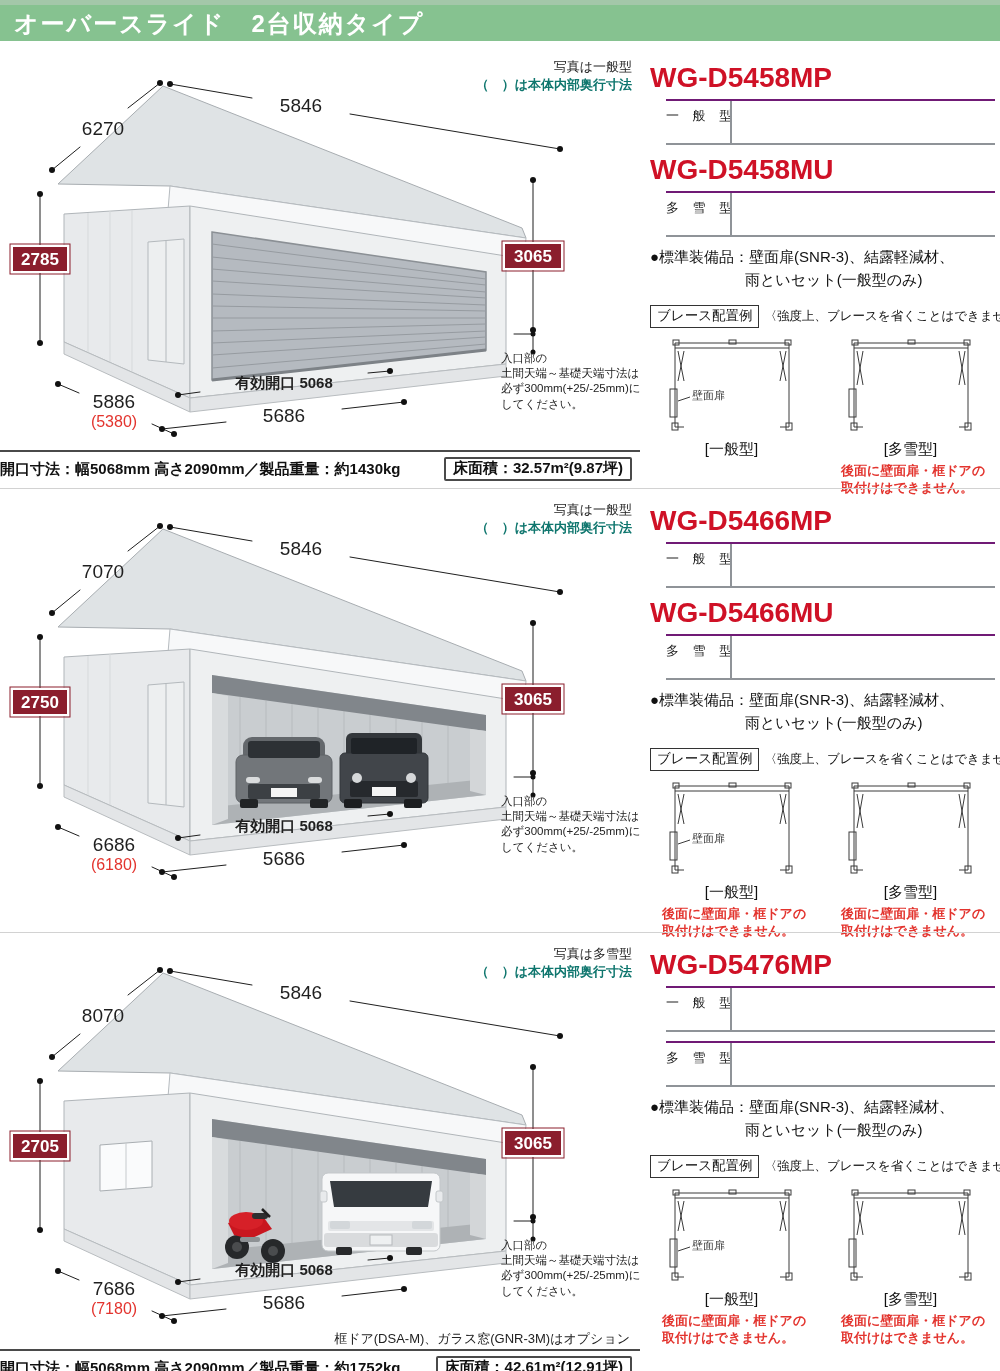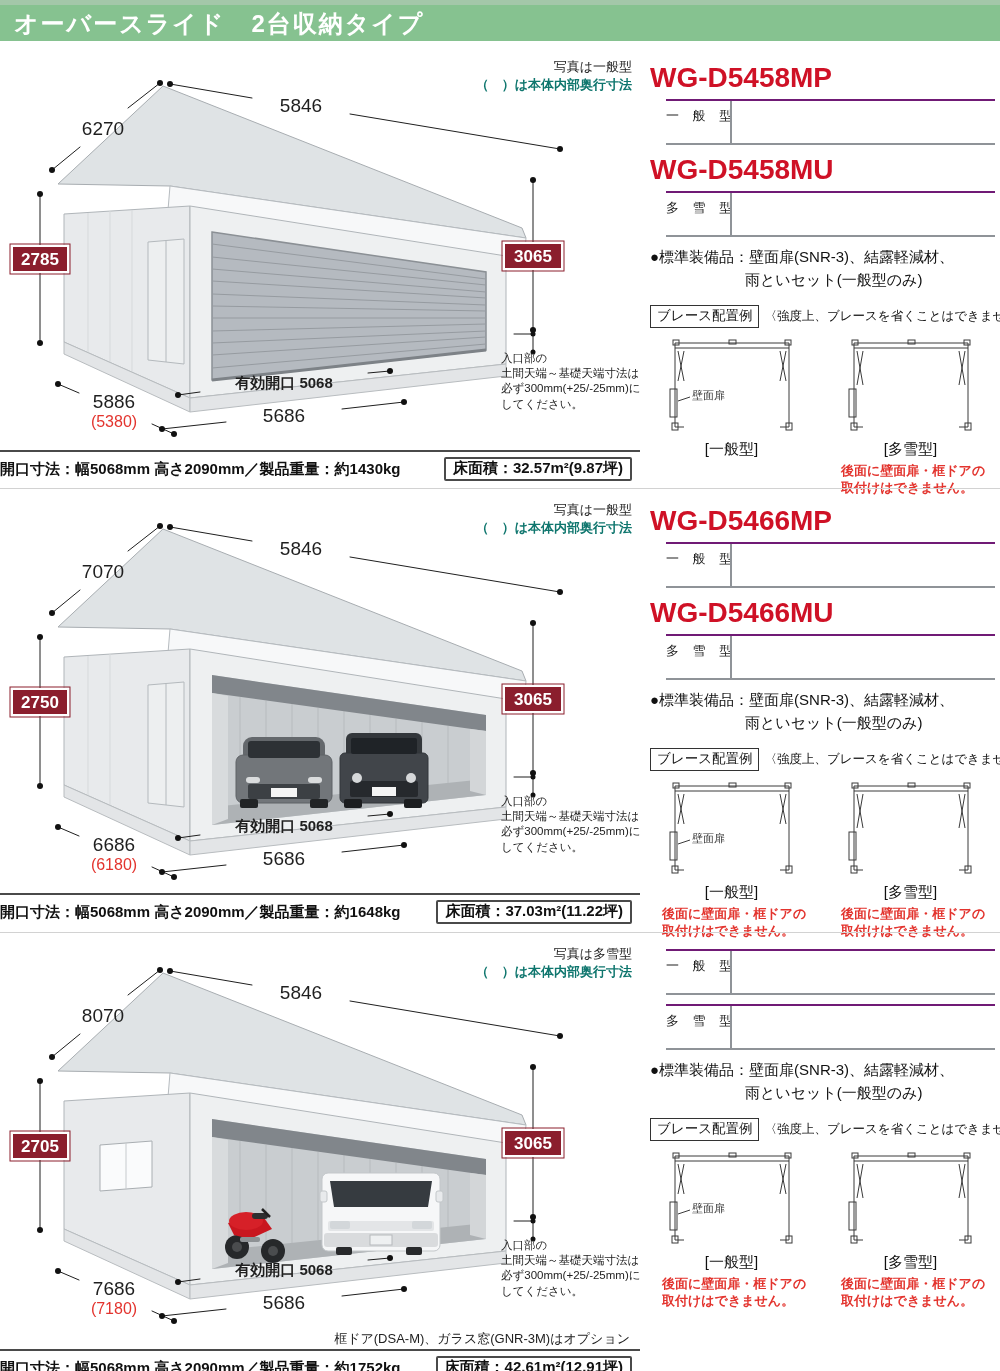--- a/index.html
+++ b/index.html
@@ -399,24 +399,20 @@
             <rect x="15" y="86" width="6" height="7"></rect>
               <rect x="129" y="86" width="6" height="7"></rect>
           </g>
         </svg>
         <div class="brace-cap">[多雪型]</div>
         <div class="brace-red">後面に壁面扉・框ドアの
 取付けはできません。</div>
       </div>
     </div>
   </div>
-  <div class="specbar">
-    <div class="spec-left">開口寸法：幅5068mm 高さ2090mm／製品重量：約1648kg</div>
-    <div class="floor-box">床面積：37.03m²(11.22坪)</div>
-  </div>
 </div>
 
 <div class="sec" id="sec3">
   <div class="illus">
     <svg width="640" height="400" viewBox="0 0 640 400">
       <g>
         <polygon points="58,138 163,40 522,182 526,192 170,140" fill="#dfe3e5" stroke="#a8adb1" stroke-width="1"></polygon>
         <polygon points="170,140 526,192 524,216 168,164" fill="#f7f8f9" stroke="#b6bbbf" stroke-width="1"></polygon>
         <polygon points="64,168 190,160 190,352 64,296" fill="#e8eaec" stroke="#b0b5b9" stroke-width="1"></polygon>
         <polygon points="100,212 152,208 152,254 100,258" fill="#fafbfc" stroke="#a9aeb2" stroke-width="1"></polygon>
@@ -516,20 +512,21 @@
       <div>写真は多雪型</div>
       <div class="paren">（　）は本体内部奥行寸法</div>
     </div>
     <div class="entry-note">入口部の
 土間天端～基礎天端寸法は
 必ず300mm(+25/-25mm)に
 してください。</div>
     <div class="option-note">框ドア(DSA-M)、ガラス窓(GNR-3M)はオプション</div>
   </div>
   <div class="info">
+    <h2 class="model-name">WG-D5476MP</h2>
     <div class="type-row">
       <span class="type-label">一 般 型</span>
       <span class="vline"></span>
     </div>
     <div class="type-row">
       <span class="type-label">多 雪 型</span>
       <span class="vline"></span>
     </div>
     <div class="equip">
       <div>●標準装備品：壁面扉(SNR-3)、結露軽減材、</div>

